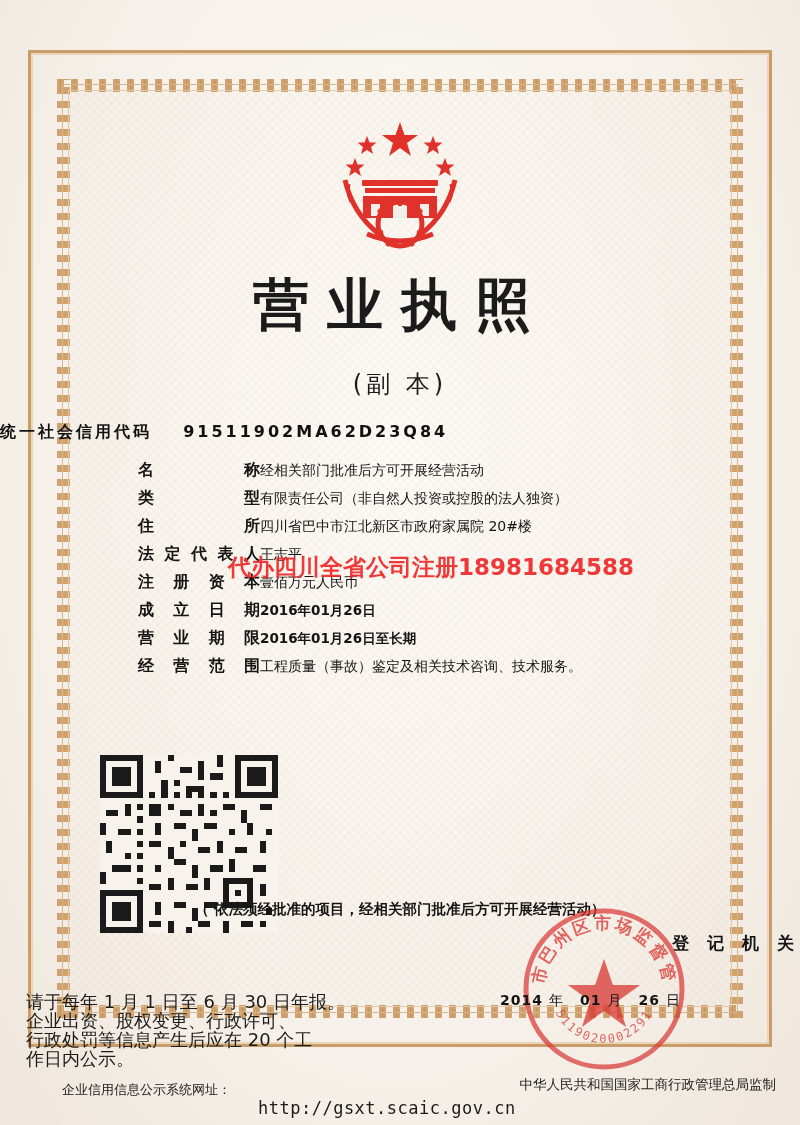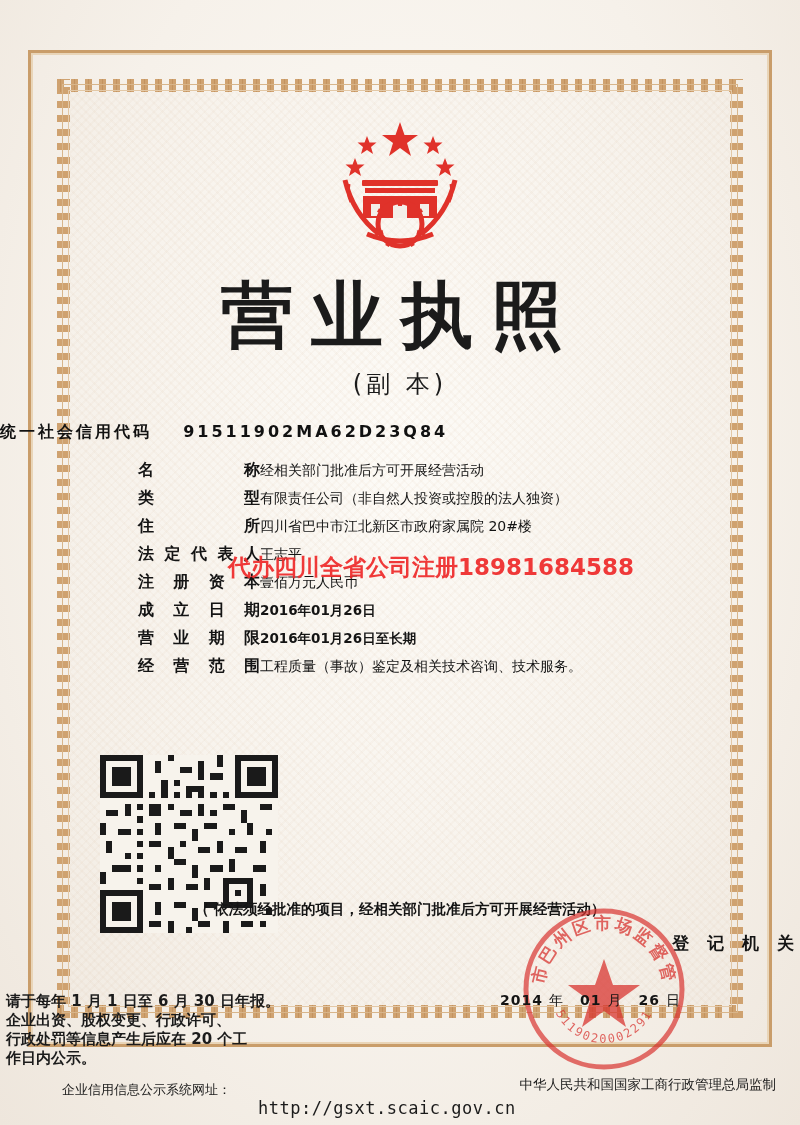--- a/index.html
+++ b/index.html
@@ -84,21 +84,21 @@
   }
 
   
   .cert-title {
     position: absolute;
     top: 268px;
     left: 0; right: 16px;
     text-align: center;
     font-family: "DejaVu Sans", sans-serif;
     font-weight: bold;
-    font-size: 72px;
+    font-size: 56px;
     letter-spacing: 18px;
     text-indent: 18px;
     color: #1b1b1b;
   }
   .cert-sub {
     position: absolute;
     top: 368px;
     left: 0; right: 0;
     text-align: center;
     font-family: "DejaVu Sans", sans-serif;
@@ -219,27 +219,27 @@
     font-weight: bold;
     color: #ef2b2b;
     white-space: nowrap;
     opacity: .93;
     text-align: center;
   }
 
   
   .footer-left {
     position: absolute;
-    left: 6px;
+    left: 26px;
     top: 992px;
     font-family: "DejaVu Sans", sans-serif;
-    font-size: 15px;
+    font-size: 18px;
     line-height: 19px;
     color: #1b1b1b;
-    font-weight: bold;
+    font-weight: normal;
   }
   .footer-url-label {
     position: absolute;
     left: 62px;
     top: 1081px;
     font-family: "DejaVu Sans", sans-serif;
     font-size: 13px;
     color: #1b1b1b;
   }
   .footer-url {

